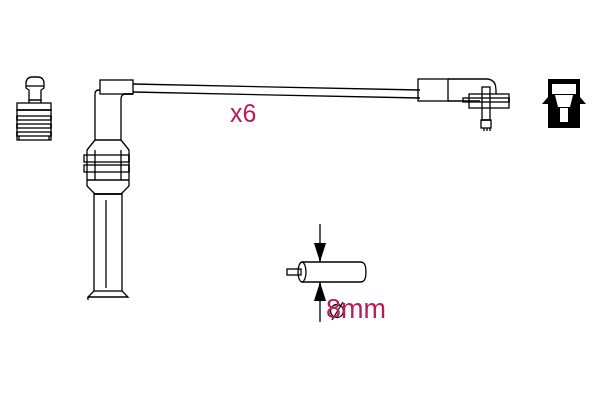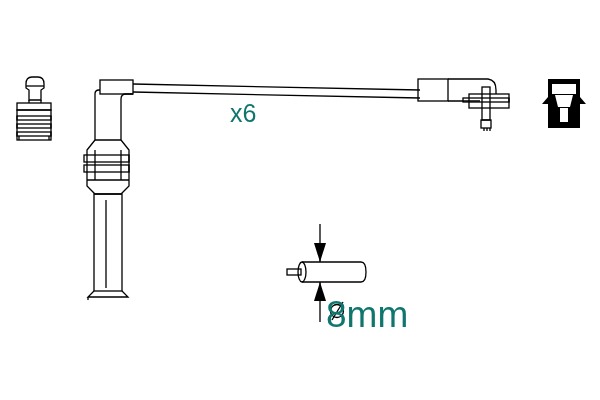--- a/index.html
+++ b/index.html
@@ -1,20 +1,20 @@
 <!DOCTYPE html>
 <html><head>
   <meta charset="utf-8">
   <style>
     html, body { margin: 0; padding: 0; background: #ffffff; }
     body { width: 600px; height: 400px; position: relative; overflow: hidden; }
     #canvas { position: absolute; left: 0; top: 0; width: 600px; height: 400px; }
-    .lbl { position: absolute; font-family: "Liberation Sans", sans-serif; color: #0f766e; line-height: 1; }
+    .lbl { position: absolute; font-family: "Liberation Sans", sans-serif; color: #be185d; line-height: 1; }
     .qty { left: 230px; top: 101px; font-size: 25px; }
-    .dia { left: 326px; top: 296px; font-size: 37px; }
+    .dia { left: 326px; top: 296px; font-size: 27px; }
     svg .s { fill: none; stroke: #000; stroke-width: 1.3; }
     svg .f { fill: #000; stroke: none; }
   </style>
 </head>
 <body>
 
 <div id="diagram">
   <svg id="canvas" viewBox="0 0 600 400" xmlns="http://www.w3.org/2000/svg">
 
     <g>

